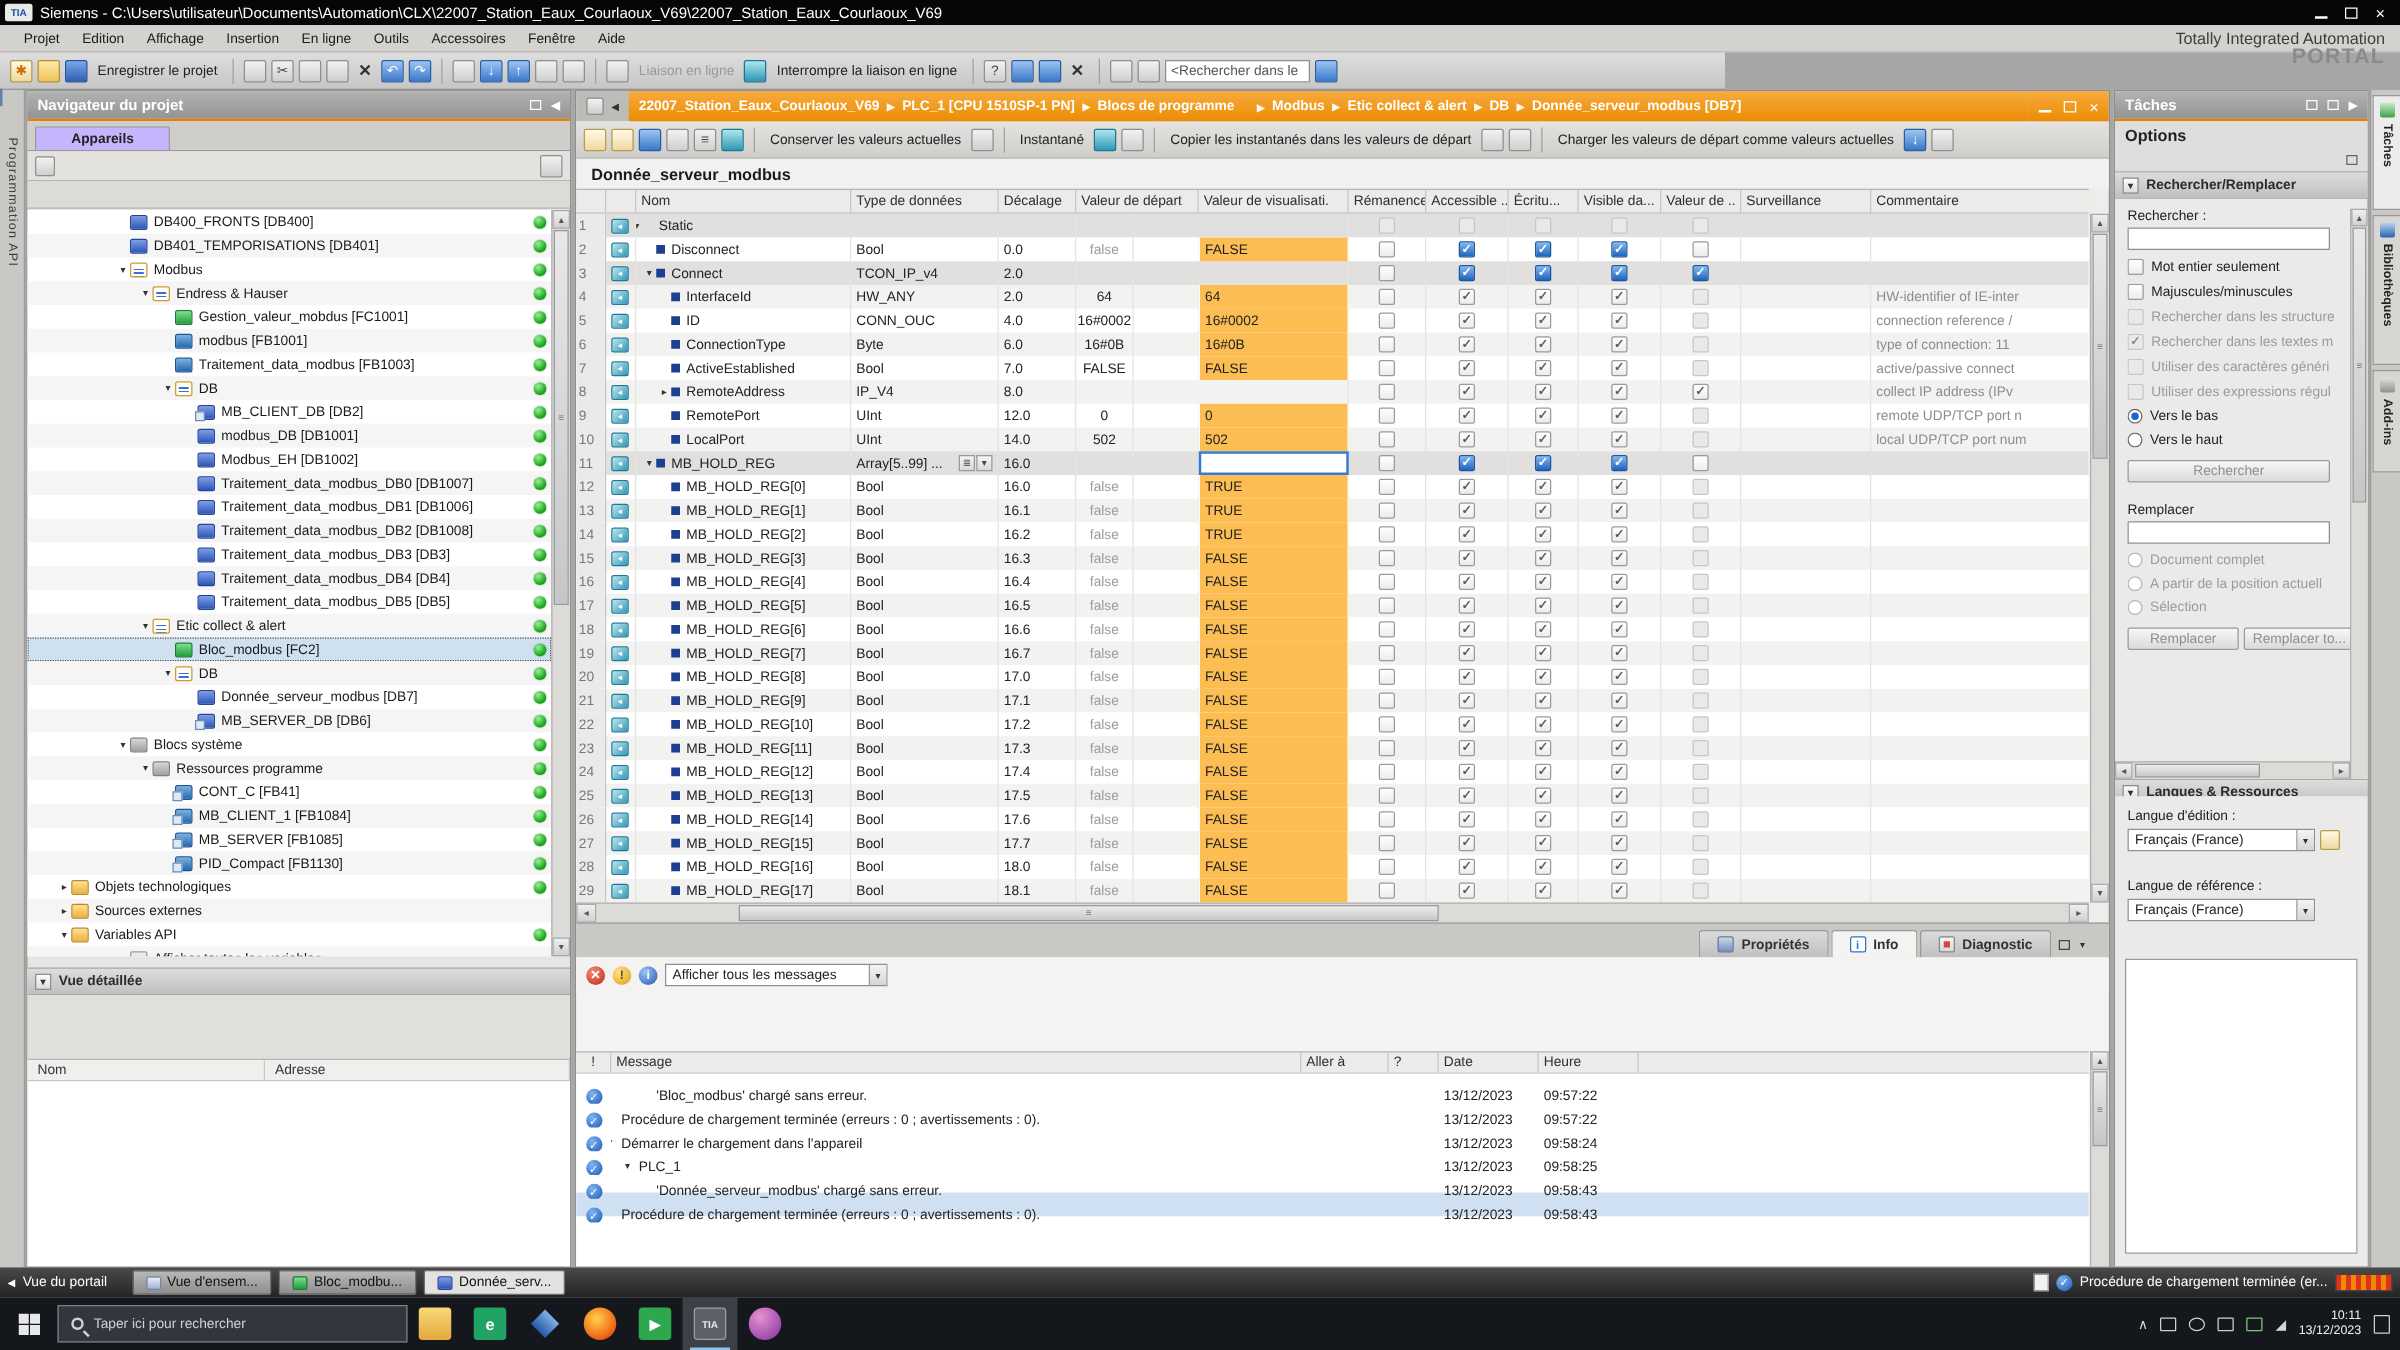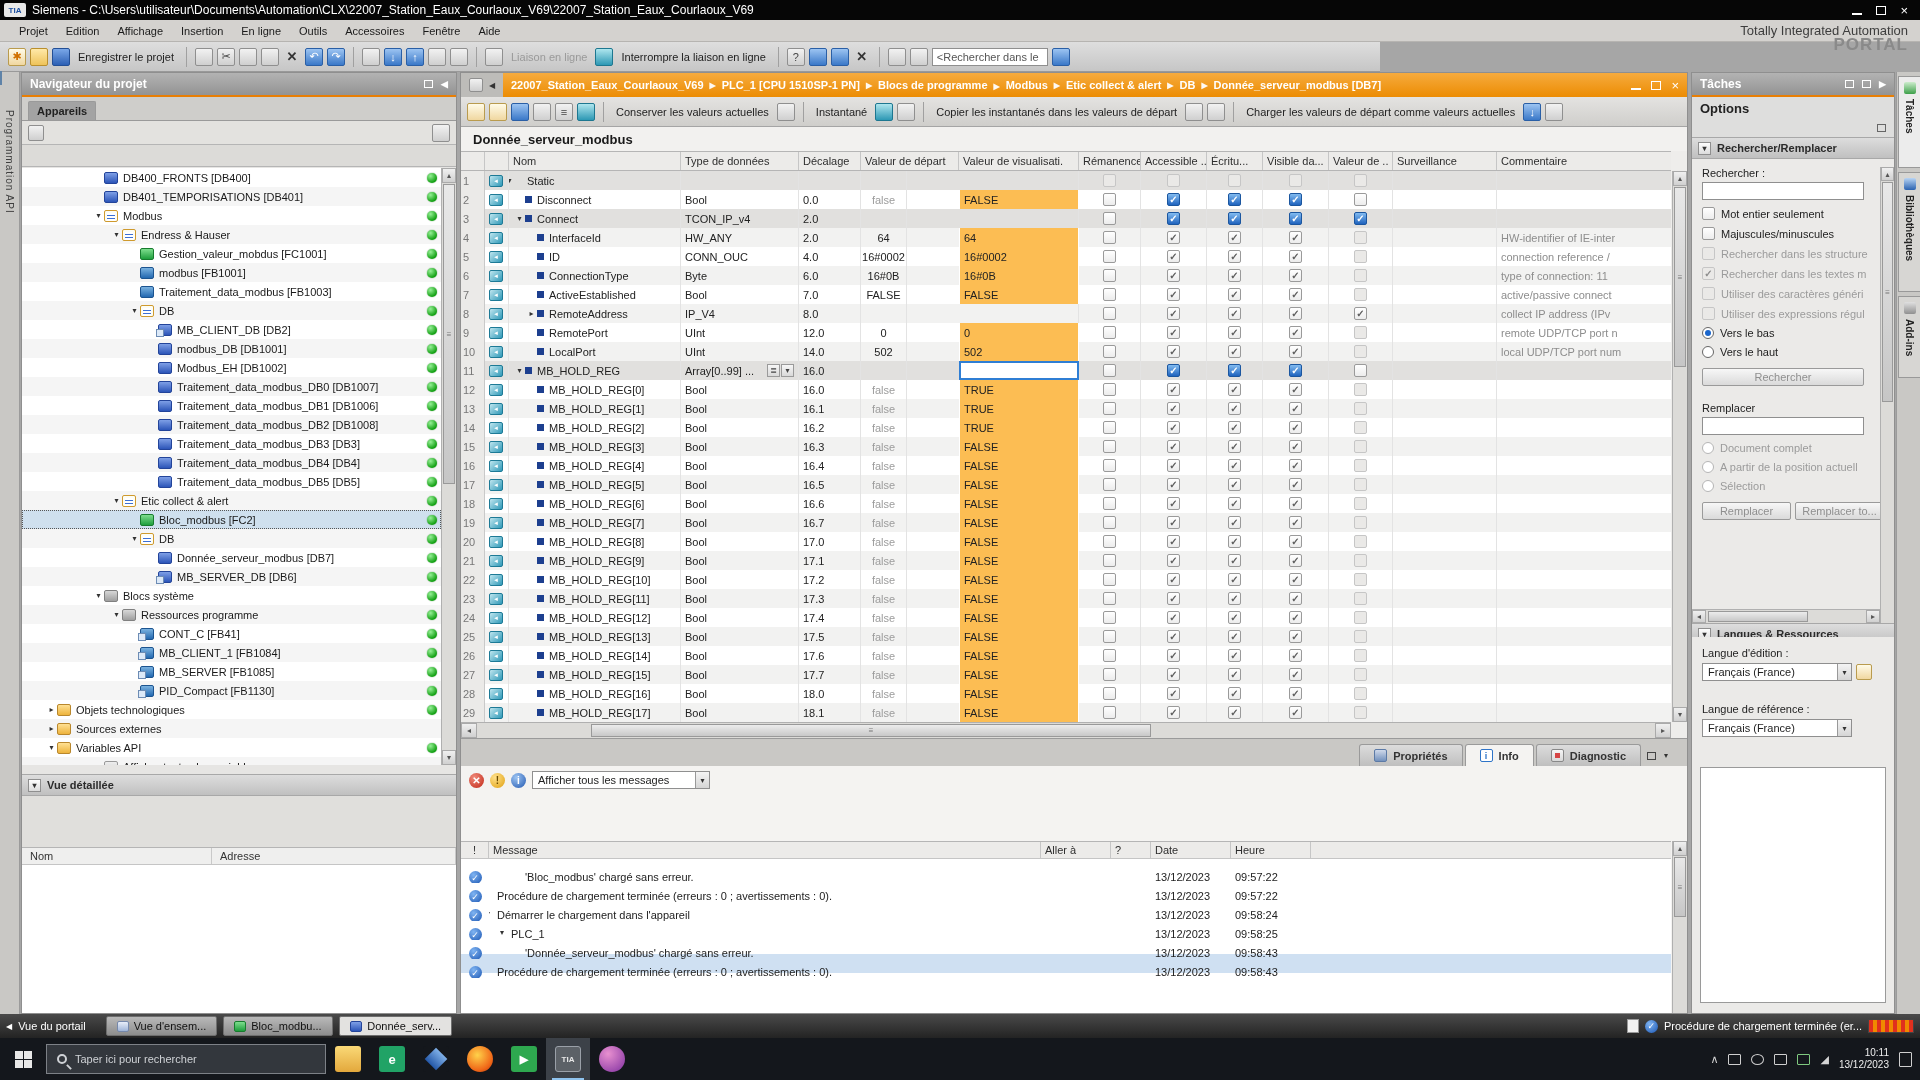--- a/index.html
+++ b/index.html
@@ -41,21 +41,21 @@
 .rtab .vtext{writing-mode:vertical-rl;font-size:10px;color:#222;font-weight:bold}
 .rtab .ric{width:12px;height:12px;border-radius:2px}
 
 #nav{position:absolute;left:21px;top:72px;width:436px;bottom:66px;background:#e6e5e3;border:1px solid #8f8f8f}
 .phdr{height:22px;background:linear-gradient(#b3b3b3,#939393);color:#fff;font-weight:bold;font-size:12px;display:flex;align-items:center;padding:0 8px}
 .phdr .hicons{margin-left:auto;display:flex;gap:8px;align-items:center}
 .hbox{width:9px;height:8px;border:1px solid #fff}
 .harr{color:#fff;font-size:9px}
 .orangeline{height:2px;background:#e87e04}
 #nav .tabrow{height:24px;background:#cfcecb;border-bottom:1px solid #9a9a9a;display:flex;align-items:flex-end;padding-left:6px}
-.tab-app{background:#a3a3a3;border:1px solid #9a9a9a;border-bottom:none;padding:3px 8px;font-weight:bold;border-radius:2px 2px 0 0}
+.tab-app{background:#c4b5fd;border:1px solid #9a9a9a;border-bottom:none;padding:3px 28px;font-weight:bold;border-radius:2px 2px 0 0}
 #nav .ntools{height:24px;background:#e3e2df;border-bottom:1px solid #b5b5b5;display:flex;align-items:center;padding:0 6px}
 #nav .colband{height:22px;background:#dcdbd8;border-bottom:1px solid #b5b5b5}
 #tree{position:absolute;left:0;top:95px;width:419px;height:597px;background:#fff;overflow:hidden}
 .trow{display:flex;align-items:center;height:19px;white-space:nowrap;position:relative}
 .trow:nth-child(even){background:#f5f5f5}
 .trow[data-sel="1"]{background:#cfe0ee;outline:1px dotted #555;outline-offset:-1px}
 .tarrow{display:inline-block;width:11px;margin-left:-11px;font-size:8px;color:#333;text-align:center}
 .ti{width:14px;height:12px;border-radius:2px;margin-right:5px;flex:none;position:relative}
 .ti[data-icon="db"]{background:linear-gradient(#7e9fe6,#2c55b8);border:1px solid #23449a}
 .ti[data-icon="db-lock"]{background:linear-gradient(#7e9fe6,#2c55b8);border:1px solid #23449a}
@@ -560,21 +560,21 @@
           <span style="display:flex;align-items:center;gap:6px">
             <span class="bseg">22007_Station_Eaux_Courlaoux_V69</span>
             <span class="bsep">▶</span>
           </span>
 
           <span style="display:flex;align-items:center;gap:6px">
             <span class="bseg">PLC_1 [CPU 1510SP-1 PN]</span>
             <span class="bsep">▶</span>
           </span>
 
-          <span style="display:flex;align-items:flex-end;gap:6px">
+          <span style="display:flex;align-items:flex-end;gap:18px">
             <span class="bseg">Blocs de programme</span>
             <span class="bsep">▶</span>
           </span>
 
           <span style="display:flex;align-items:center;gap:6px">
             <span class="bseg">Modbus</span>
             <span class="bsep">▶</span>
           </span>
 
           <span style="display:flex;align-items:center;gap:6px">
@@ -999,21 +999,21 @@
         <span class="c num">11</span>
         <span class="c">
           <span class="vtag">◂</span>
         </span>
         <span class="c name" data-l="1">
           <span class="darr">▾</span>
           <span class="bullet" data-b="1"></span>
           <span>MB_HOLD_REG</span>
         </span>
         <span class="c">
-          <span>Array[0..99] ...</span>
+          <span>Array[5..99] ...</span>
           <span class="combo" data-show="1">
             <i>≣</i>
             <i>▾</i>
           </span>
         </span>
         <span class="c">16.0</span>
         <span class="c start"></span>
         <span class="c mon" data-m="s"></span>
         <span class="c cb">
           <span class="cbx" data-v="un"></span>

